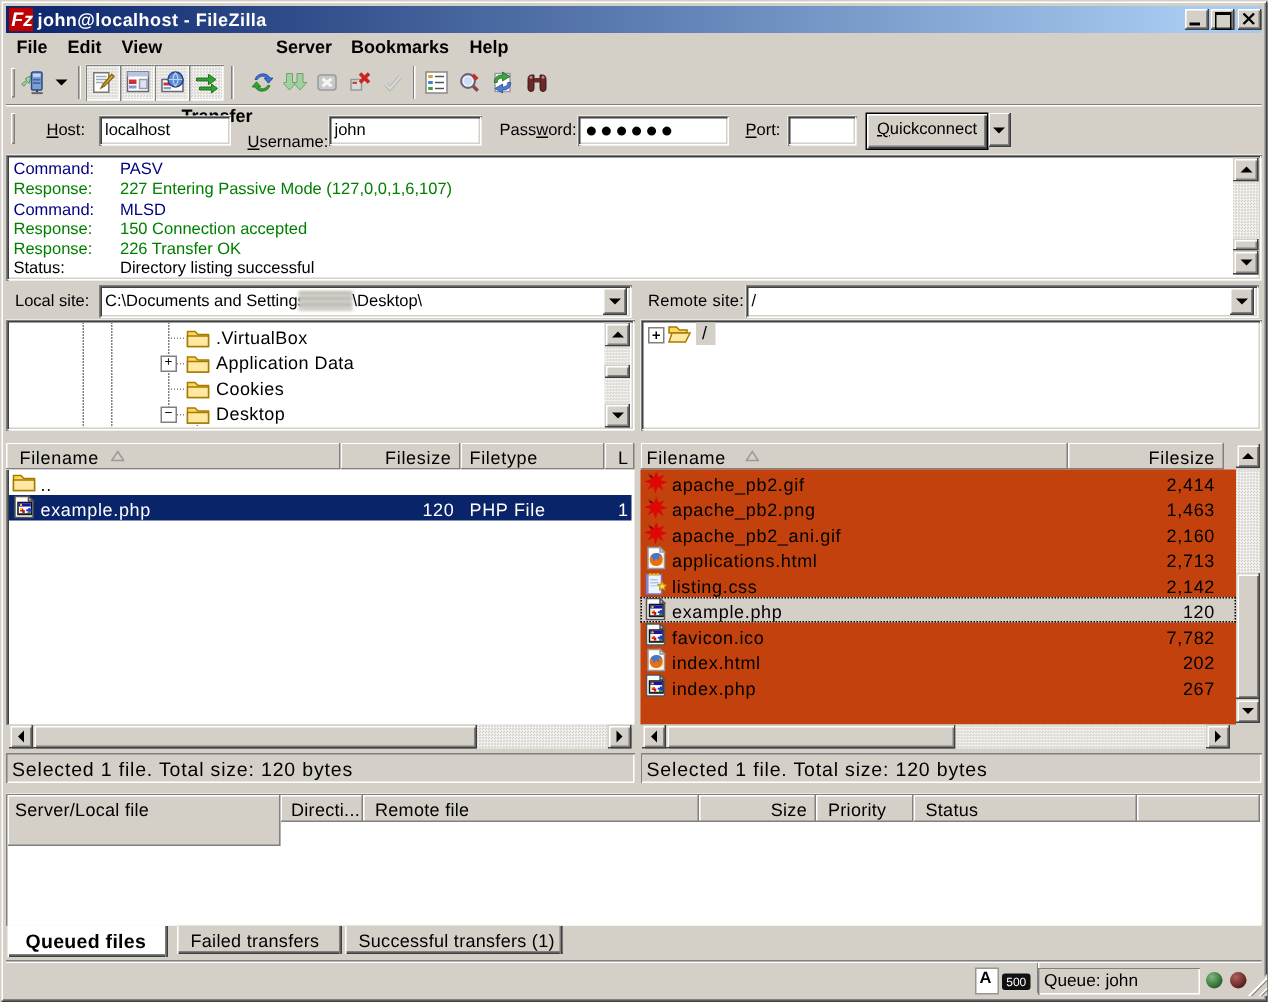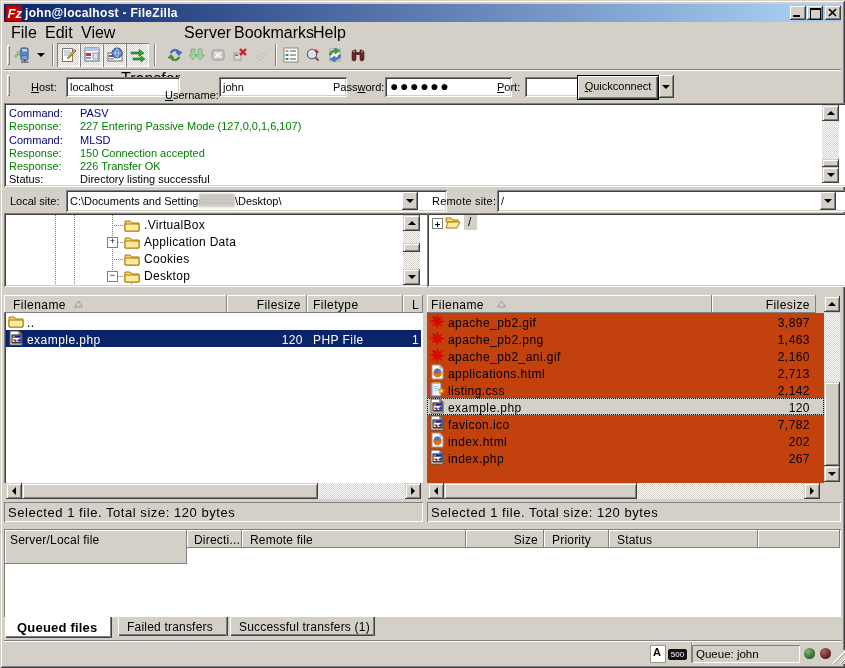--- a/index.html
+++ b/index.html
@@ -1,21 +1,21 @@
 <!DOCTYPE html>
 <html><head>
 <meta charset="utf-8">
 <style>
 html,body{margin:0;padding:0;}
 body{width:845px;height:668px;overflow:hidden;font-family:"Liberation Sans",sans-serif;}
 #win{position:absolute;left:0;top:0;width:845px;height:668px;background:#d4d0c8;
   box-shadow:inset 1px 1px 0 #d4d0c8, inset -1px -1px 0 #404040, inset 2px 2px 0 #fff, inset -2px -2px 0 #808080;
   font-size:11px;color:#000;}
 .abs{position:absolute;}
-.sunken{box-shadow:inset 1px 1px 0 #808080, inset -1px -1px 0 #fff, inset 2px 2px 0 #404040, inset -2px -2px 0 #d4d0c8;padding-left:26px;}
+.sunken{box-shadow:inset 1px 1px 0 #808080, inset -1px -1px 0 #fff, inset 2px 2px 0 #404040, inset -2px -2px 0 #d4d0c8;}
 .sunkenthin{box-shadow:inset 1px 1px 0 #808080, inset -1px -1px 0 #fff;}
 .raised{background:#d4d0c8;box-shadow:inset -1px -1px 0 #404040, inset 1px 1px 0 #fff, inset -2px -2px 0 #808080;}
 .raisedthin{background:#d4d0c8;box-shadow:inset -1px -1px 0 #808080, inset 1px 1px 0 #fff;}
 .checker{background-image:repeating-conic-gradient(#fff 0 25%, #d4d0c8 0 50%);background-size:2px 2px;}
 .grip{width:3px;box-shadow:inset 1px 1px 0 #fff, inset -1px -1px 0 #808080;}
 u{text-decoration:underline;}
 .sb-btn{background:#d4d0c8;box-shadow:inset -1px -1px 0 #404040, inset 1px 1px 0 #d4d0c8, inset 2px 2px 0 #fff, inset -2px -2px 0 #808080;display:flex;align-items:center;justify-content:center;}
 .arr-up{width:0;height:0;border-left:4px solid transparent;border-right:4px solid transparent;border-bottom:4px solid #000;}
 .arr-dn{width:0;height:0;border-left:4px solid transparent;border-right:4px solid transparent;border-top:4px solid #000;}
 .arr-lf{width:0;height:0;border-top:4px solid transparent;border-bottom:4px solid transparent;border-right:4px solid #000;}
@@ -51,21 +51,21 @@
         <div class="abs" style="left:3px;top:9px;width:7px;height:2px;background:#000;"></div>
       </div>
   <div class="abs raised" style="left:803px;top:2px;width:16px;height:14px;">
         <div class="abs" style="left:3px;top:2px;width:9px;height:9px;border:1px solid #000;border-top-width:2px;"></div>
       </div>
   <div class="abs raised" style="left:821px;top:2px;width:16px;height:14px;"><svg width="16" height="14" viewBox="0 0 16 14">
           <path d="M4 3 L11 10 M11 3 L4 10" stroke="#000" stroke-width="1.6"></path>
         </svg></div>
 </div>
 
-<div class="abs" style="left:4px;top:22px;width:837px;height:20px;font-size:16px;">
+<div class="abs" style="left:4px;top:22px;width:837px;height:20px;font-size:12px;font-weight:bold;">
   <span class="abs" style="left:7px;top:2px;">File</span>
   <span class="abs" style="left:41px;top:2px;">Edit</span>
   <span class="abs" style="left:77px;top:2px;">View</span>
   <span class="abs" style="left:117px;top:2px;margin-top:46px;">Transfer</span>
   <span class="abs" style="left:180px;top:2px;">Server</span>
   <span class="abs" style="left:230px;top:2px;">Bookmarks</span>
   <span class="abs" style="left:309px;top:2px;">Help</span>
 </div>
 
 <div class="abs" id="toolbar" style="left:4px;top:42px;width:837px;height:26px;">
@@ -372,21 +372,21 @@
       </div>
 </div>
 
 <div class="abs ft-list" style="left:427px;top:313px;width:397px;height:170px;background:#c2410c;" id="rlist">
   <div class="row" style="top:0px;">
         <svg class="ic-apache" width="17" height="17" viewBox="0 0 17 17">
           <path d="M8.5 1 L10 5 L14 3.5 L11.5 7 L16 8.5 L11.5 10 L13.5 14 L9.5 11.5 L8 16 L6.5 11.5 L2.5 13.5 L5 9.5 L0.5 8 L5 6.5 L3 2.5 L7 5 Z" fill="#dd0806"></path>
           <path d="M3.2 4.2 L6.5 5.8 L5.2 4 Z" fill="#222"></path>
         </svg>
         <span class="nm">apache_pb2.gif</span>
-        <span class="sz">3,897</span>
+        <span class="sz">2,414</span>
       </div>
   <div class="row" style="top:17px;">
         <svg class="ic-apache" width="17" height="17" viewBox="0 0 17 17">
           <path d="M8.5 1 L10 5 L14 3.5 L11.5 7 L16 8.5 L11.5 10 L13.5 14 L9.5 11.5 L8 16 L6.5 11.5 L2.5 13.5 L5 9.5 L0.5 8 L5 6.5 L3 2.5 L7 5 Z" fill="#dd0806"></path>
           <path d="M3.2 4.2 L6.5 5.8 L5.2 4 Z" fill="#222"></path>
         </svg>
         <span class="nm">apache_pb2.png</span>
         <span class="sz">1,463</span>
       </div>
   <div class="row" style="top:34px;">

